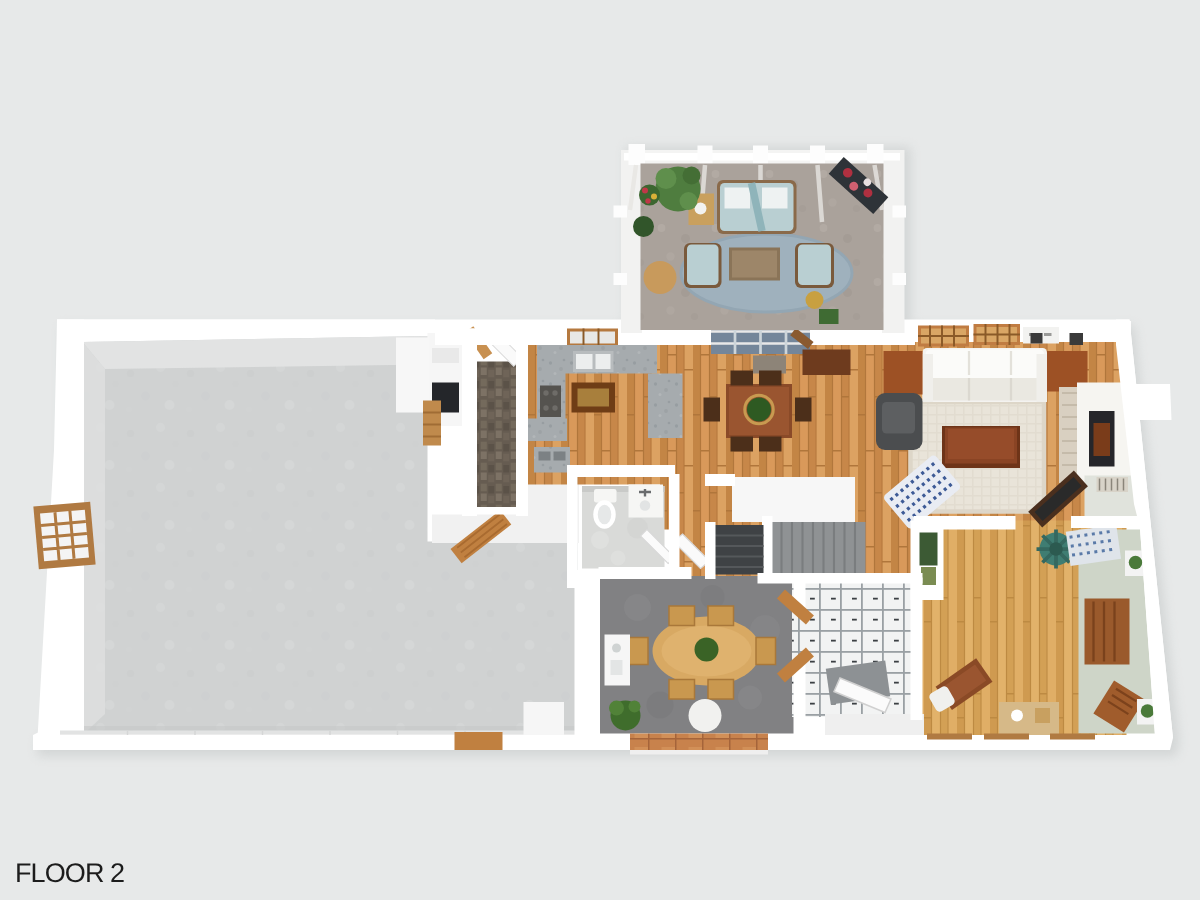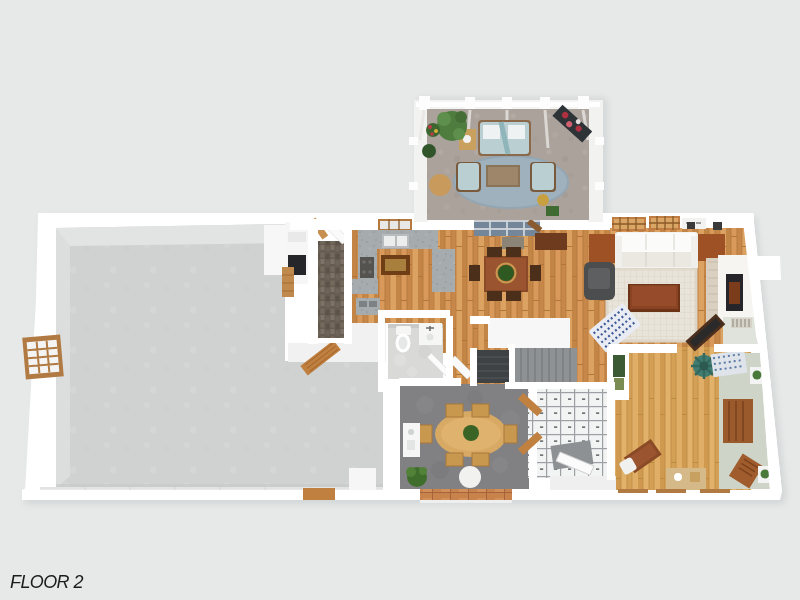--- a/index.html
+++ b/index.html
@@ -1,16 +1,16 @@
 <!DOCTYPE html>
 <html><head>
 <meta charset="utf-8">
 <style>
 html,body{margin:0;padding:0;background:#e7e9e9;}
-#wrap{position:relative;width:800px;height:600px;overflow:hidden;font-family:"Liberation Sans",sans-serif;font-style:italic;}
+#wrap{position:relative;width:800px;height:600px;overflow:hidden;font-family:"Liberation Sans",sans-serif;}
 </style>
 </head>
 <body>
 <div id="wrap">
 <svg width="800" height="600" viewBox="0 0 800 600">
 <defs>
 <filter id="soft" x="-20%" y="-20%" width="140%" height="140%">
   <feGaussianBlur stdDeviation="3.5"></feGaussianBlur>
 </filter>
 <pattern id="woodV" width="22" height="64" patternUnits="userSpaceOnUse">

